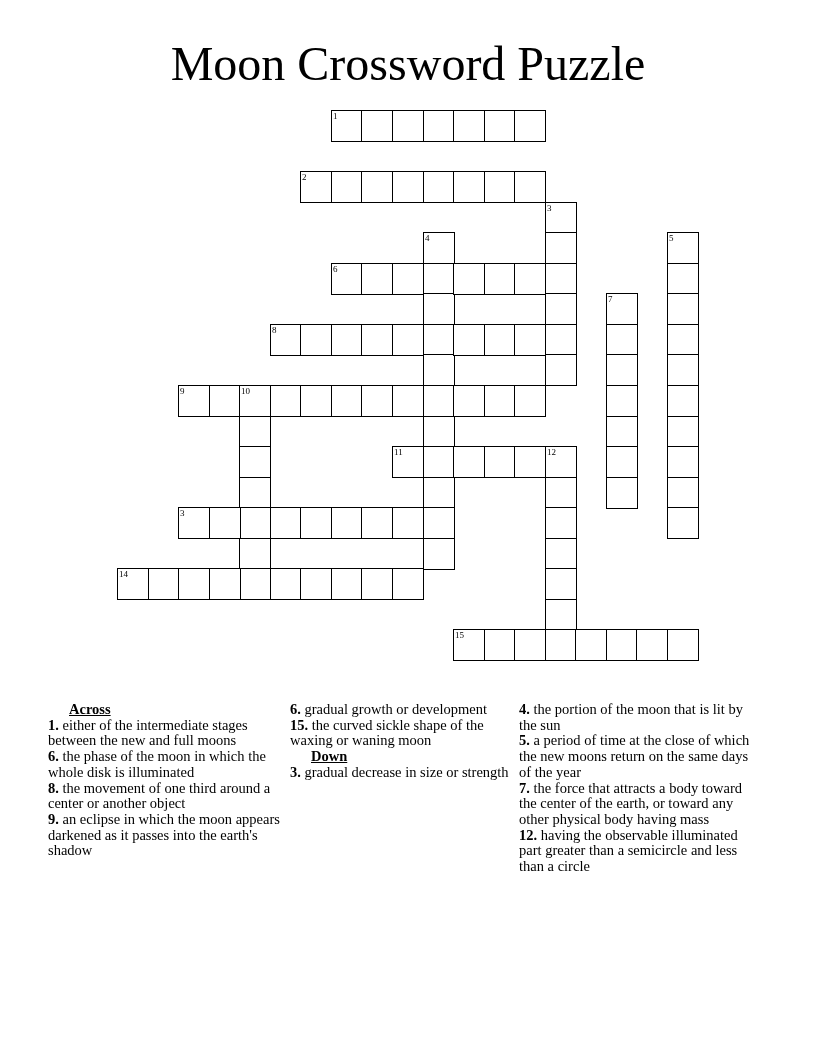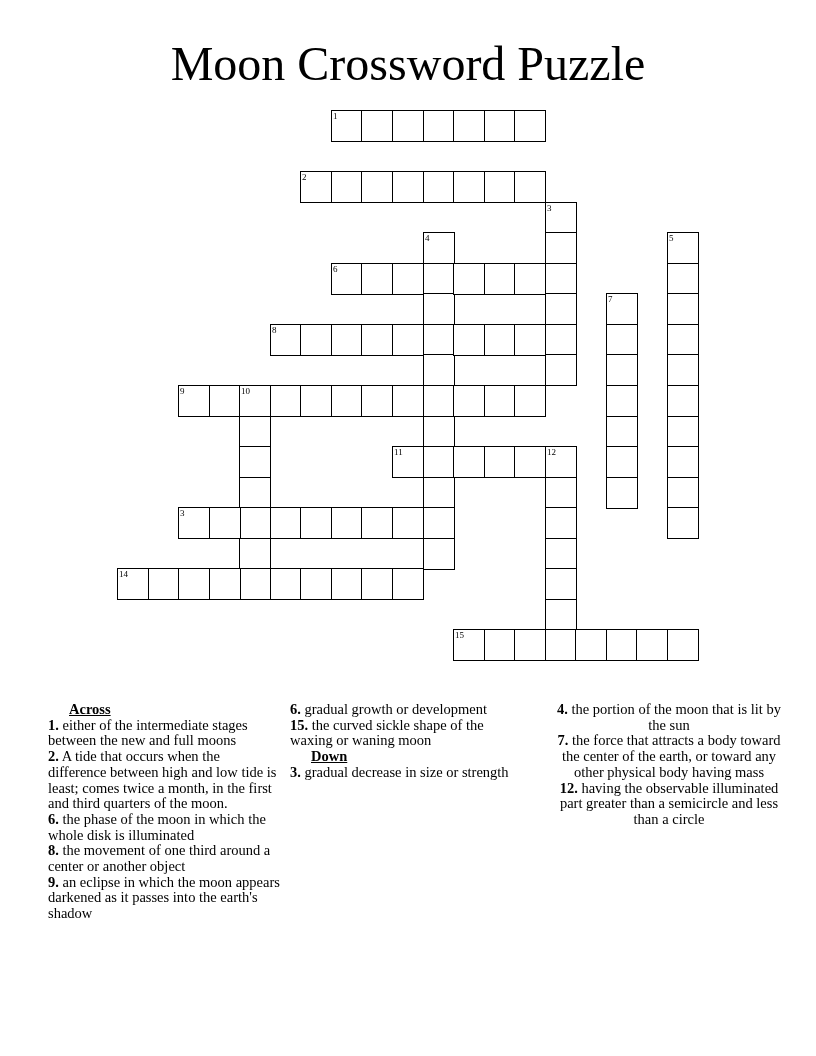--- a/index.html
+++ b/index.html
@@ -7,21 +7,21 @@
          font-family:"Liberation Serif", "DejaVu Serif", serif; color:#000; }
   .title { position:absolute; left:0; top:34px; width:816px; text-align:center;
            font-size:48px; line-height:60px; font-weight:normal; margin:0; }
   #grid { position:absolute; left:0; top:0; width:816px; height:680px; }
   .cell { position:absolute; box-sizing:border-box; width:32px; height:32px;
           border:1.5px solid #000; background:#fff; }
   .cell .num { position:absolute; left:1px; top:0px; font-size:9px; line-height:10px; color:#000; }
   .clues { position:absolute; top:702px; font-size:14.5px; line-height:15.7px; }
   .col1 { left:48px; width:232px; }
   .col2 { left:290px; width:236px; }
-  .col3 { left:551px; width:236px;text-align:center; }
+  .col3 { left:519px; width:236px; }
   .clue-head { font-weight:bold; text-decoration:underline;margin-left:21px; }
   .clue { margin:0; }
   .clue b { font-weight:bold; }
 </style>
 </head>
 <body>
 
 <h1 class="title">Moon Crossword Puzzle</h1>
 
 <div id="grid">
@@ -167,30 +167,30 @@
     <div class="cell" style="left: 514px; top: 629px;"></div>
     <div class="cell" style="left: 575px; top: 629px;"></div>
     <div class="cell" style="left: 606px; top: 629px;"></div>
     <div class="cell" style="left: 636px; top: 629px;"></div>
     <div class="cell" style="left: 667px; top: 629px;"></div>
   </div>
 
 <div class="clues col1">
   <div class="clue-head">Across</div>
   <p class="clue"><b>1.</b> <span>either of the intermediate stages between the new and full moons</span></p>
-  <p class="clue"><b>2.</b> <span>A tide that occurs when the difference between high and low tide is least; comes twice a month, in the first and third quarters of the moon.</span></p>
   <p class="clue"><b>6.</b> <span>the phase of the moon in which the whole disk is illuminated</span></p>
   <p class="clue"><b>8.</b> <span>the movement of one third around a center or another object</span></p>
   <p class="clue"><b>9.</b> <span>an eclipse in which the moon appears darkened as it passes into the earth's shadow</span></p>
 </div>
 
 <div class="clues col2">
   <p class="clue"><b>6.</b> <span>gradual growth or development</span></p>
   <p class="clue"><b>15.</b> <span>the curved sickle shape of the waxing or waning moon</span></p>
   <div class="clue-head">Down</div>
   <p class="clue"><b>3.</b> <span>gradual decrease in size or strength</span></p>
 </div>
 
 <div class="clues col3">
   <p class="clue"><b>4.</b> <span>the portion of the moon that is lit by the sun</span></p>
+  <p class="clue"><b>5.</b> <span>a period of time at the close of which the new moons return on the same days of the year</span></p>
   <p class="clue"><b>7.</b> <span>the force that attracts a body toward the center of the earth, or toward any other physical body having mass</span></p>
   <p class="clue"><b>12.</b> <span>having the observable illuminated part greater than a semicircle and less than a circle</span></p>
 </div>
 
 </body></html>

